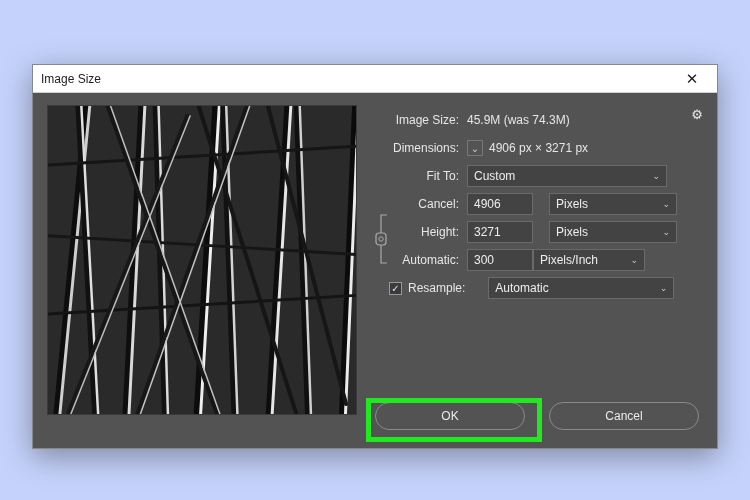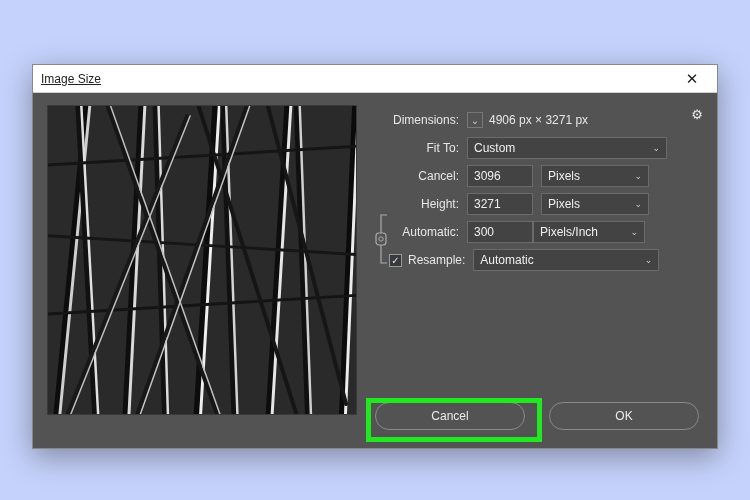--- a/index.html
+++ b/index.html
@@ -17,21 +17,21 @@
     box-shadow: 0 8px 28px rgba(0,0,0,.35);
     display: flex; flex-direction: column;
   }
   .titlebar {
     height: 28px;
     background: #fff;
     display: flex; align-items: center;
     padding: 0 8px;
     border-bottom: 1px solid #d0d0d0;
   }
-  .titlebar .title { font-size: 12px; color: #222; text-decoration: underline; }
+  .titlebar .title { font-size: 12px; color: #222; }
   .titlebar .spacer { flex: 1; }
   .titlebar .close {
     width: 34px; height: 22px;
     display: flex; align-items: center; justify-content: center;
     font-size: 15px; color: #222;
     cursor: pointer;
   }
   .content {
     flex: 1;
     display: flex;
@@ -77,21 +77,21 @@
     color: #eee;
     font-size: 12px;
     padding: 0 6px;
     display: flex; align-items: center;
     position: relative;
   }
   .dropdown { justify-content: space-between; cursor: pointer; }
   .dropdown .chev { font-size: 9px; color: #ccc; margin-left: 6px; }
   .fitto .dropdown { width: 200px; }
   .whrow .textfield { width: 66px; }
-  .whrow .dropdown { width: 108px; margin-left: 8px; }
+  .whrow .dropdown { width: 128px; margin-left: 16px; }
   .reso .textfield  { width: 66px; }
   .reso .dropdown   { width: 112px; }
   .resample .dropdown { width: 186px; }
   .checkbox {
     width: 13px; height: 13px; border: 1px solid #999; background: #3a3a3a;
     display: inline-flex; align-items: center; justify-content: center;
     margin-right: 6px; color: #cfe8ff; font-size: 10px;
   }
   .link-bracket {
     position: absolute;
@@ -172,20 +172,24 @@
         </g>
       </svg>
     </div>
 
     <div class="panel">
 
       <span class="gear">⚙</span>
 
       <div class="fields">
 
+        <div class="row">
+          <span class="label">Image Size:</span>
+          <span class="static">45.9M (was 74.3M)</span>
+        </div>
 
         <div class="row">
           <span class="label">Dimensions:</span>
           <span class="dim-box">⌄</span>
           <span class="static">4906 px  ×  3271 px</span>
         </div>
 
         <div class="row fitto">
           <span class="label">Fit To:</span>
           <div class="dropdown">
@@ -199,21 +203,21 @@
             <path d="M14 4 H8 V52 H14" fill="none" stroke="#aaa" stroke-width="1.2"></path>
             <rect x="3" y="22" width="10" height="12" rx="3" fill="#535353" stroke="#aaa" stroke-width="1.2"></rect>
             <circle cx="8" cy="28" r="2.2" fill="none" stroke="#aaa" stroke-width="1"></circle>
           </svg>
         </div>
 
         <div class="wh-stack">
           <div class="row whrow">
             <span class="label" style="width:74px">Cancel:</span>
             <div class="textfield">
-              <span>3096</span>
+              <span>4906</span>
             </div>
             <div class="dropdown">
               <span>Pixels</span>
               <span class="chev">⌄</span>
             </div>
           </div>
 
           <div class="row whrow">
             <span class="label" style="width:74px">Height:</span>
             <div class="textfield">
@@ -235,30 +239,30 @@
             <span>Pixels/Inch</span>
             <span class="chev">⌄</span>
           </div>
         </div>
 
         <div class="row resample">
           <span class="label" style="width:auto; padding-right:0; display:flex; align-items:center; margin-left:18px;">
             <span class="checkbox">✓</span>
             <span>Resample:</span>
           </span>
-          <div class="dropdown" style="margin-left:8px">
+          <div class="dropdown" style="margin-left:23px">
             <span>Automatic</span>
             <span class="chev">⌄</span>
           </div>
         </div>
 
       </div>
 
       <div class="buttons">
+        <div class="btn">OK</div>
         <div class="btn">Cancel</div>
-        <div class="btn">OK</div>
       </div>
 
     </div>
   </div>
 </div>
 
 <div class="highlight-box" style="left:366px; top:398px; width:176px; height:44px;"></div>
 
 </body></html>

